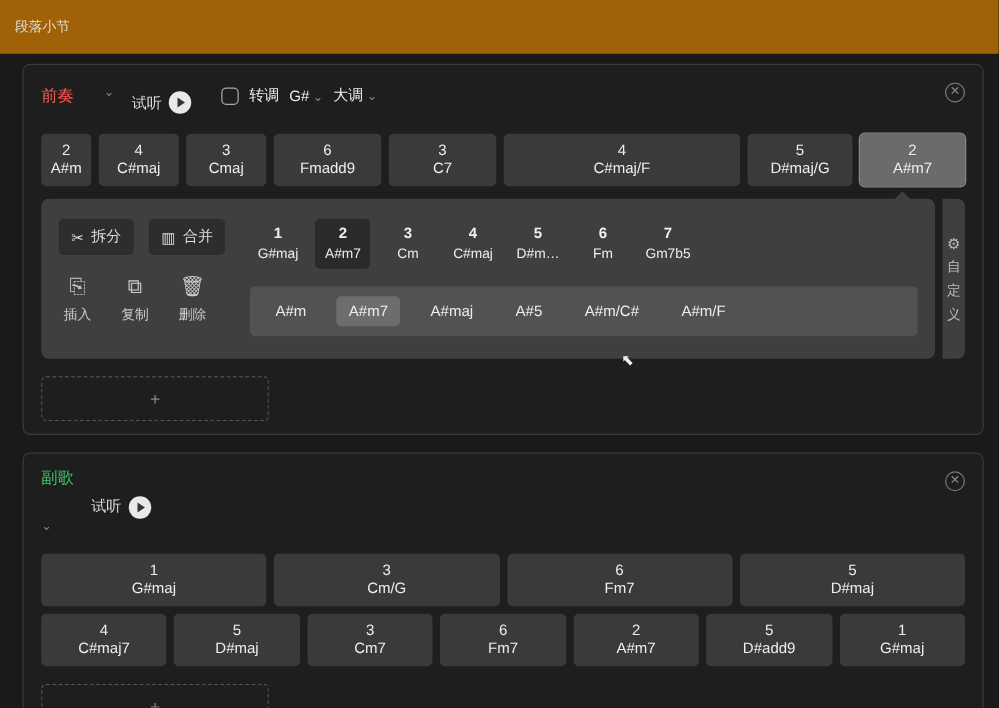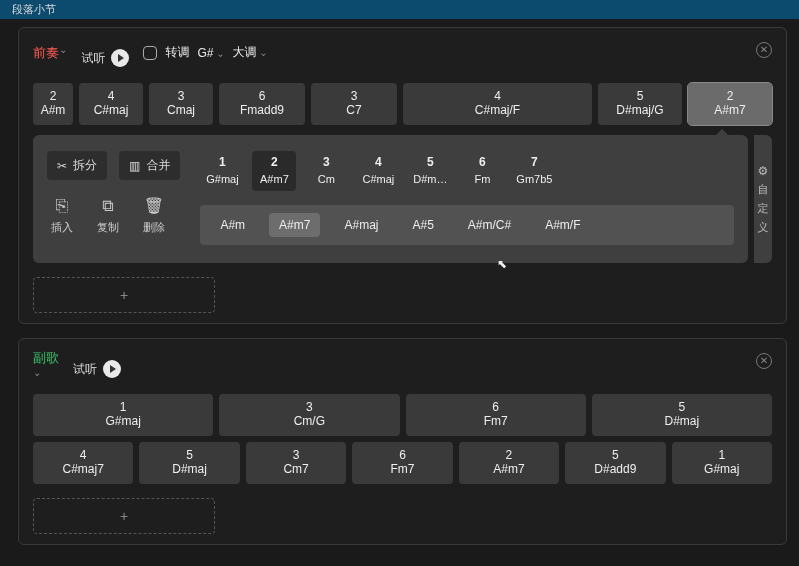--- a/index.html
+++ b/index.html
@@ -1,53 +1,53 @@
 <!DOCTYPE html>
 <html><head>
 <meta charset="utf-8">
 <style>
   * { box-sizing: border-box; margin: 0; padding: 0; font-family: "Microsoft YaHei", "PingFang SC", sans-serif; }
   html, body { width: 799px; height: 566px; background: #1a1a1a; color: #ccc; overflow: hidden; }
 
-  .page-title { font-size: 11px; color: #ddd; padding: 2px 12px; background: #0c4a6e; font-family: Liberation Mono, monospace; }
+  .page-title { font-size: 11px; color: #ddd; padding: 14px 12px; background: #a16207; font-family: Liberation Mono, monospace; }
 
   .section {
     border: 1px solid #3a3a3a;
     border-radius: 6px;
     margin: 8px 12px 14px 18px;
     background: #1e1e1e;
     position: relative;
     padding-bottom: 10px;
   }
   .section-header {
     display: flex;
     align-items: center;
     padding: 10px 14px 12px 14px;
     gap: 10px;
     font-size: 12px;
   }
   .section-name {
-    display: flex; align-items: flex-start; gap: 0;
+    display: flex; align-items: flex-start; gap: 24px;
     font-size: 13px; font-weight: 500;
   }
   .section-name.red { color: #ff5a52; }
   .section-name.green { color: #3fc76b; flex-direction: column; }
   .chev-down { font-size: 10px; color: #888; }
   .listen { display: flex; align-items: center; gap: 6px; color: #ddd; margin-left: 4px; margin-top: 11px; }
   .play-circle {
     width: 18px; height: 18px; border-radius: 50%;
     background: #e9e9e9; display: flex; align-items: center; justify-content: center;
   }
   .play-tri { width: 0; height: 0; border-left: 6px solid #333; border-top: 4px solid transparent; border-bottom: 4px solid transparent; margin-left: 1px; }
 
   .checkbox {
     width: 14px; height: 14px; border: 1.5px solid #aaa; border-radius: 4px;
     display: inline-block;
   }
-  .transpose-group { display: flex; align-items: center; gap: 8px; margin-left: 4px; }
+  .transpose-group { display: flex; align-items: center; gap: 8px; margin-left: 14px; }
   .light { color: #eee; }
 
   .close-x {
     position: absolute; top: 14px; right: 14px;
     width: 16px; height: 16px; border: 1px solid #777; border-radius: 50%;
     color: #888; font-size: 10px; line-height: 14px; text-align: center;
     cursor: pointer;
   }
 
   .chord-row {

